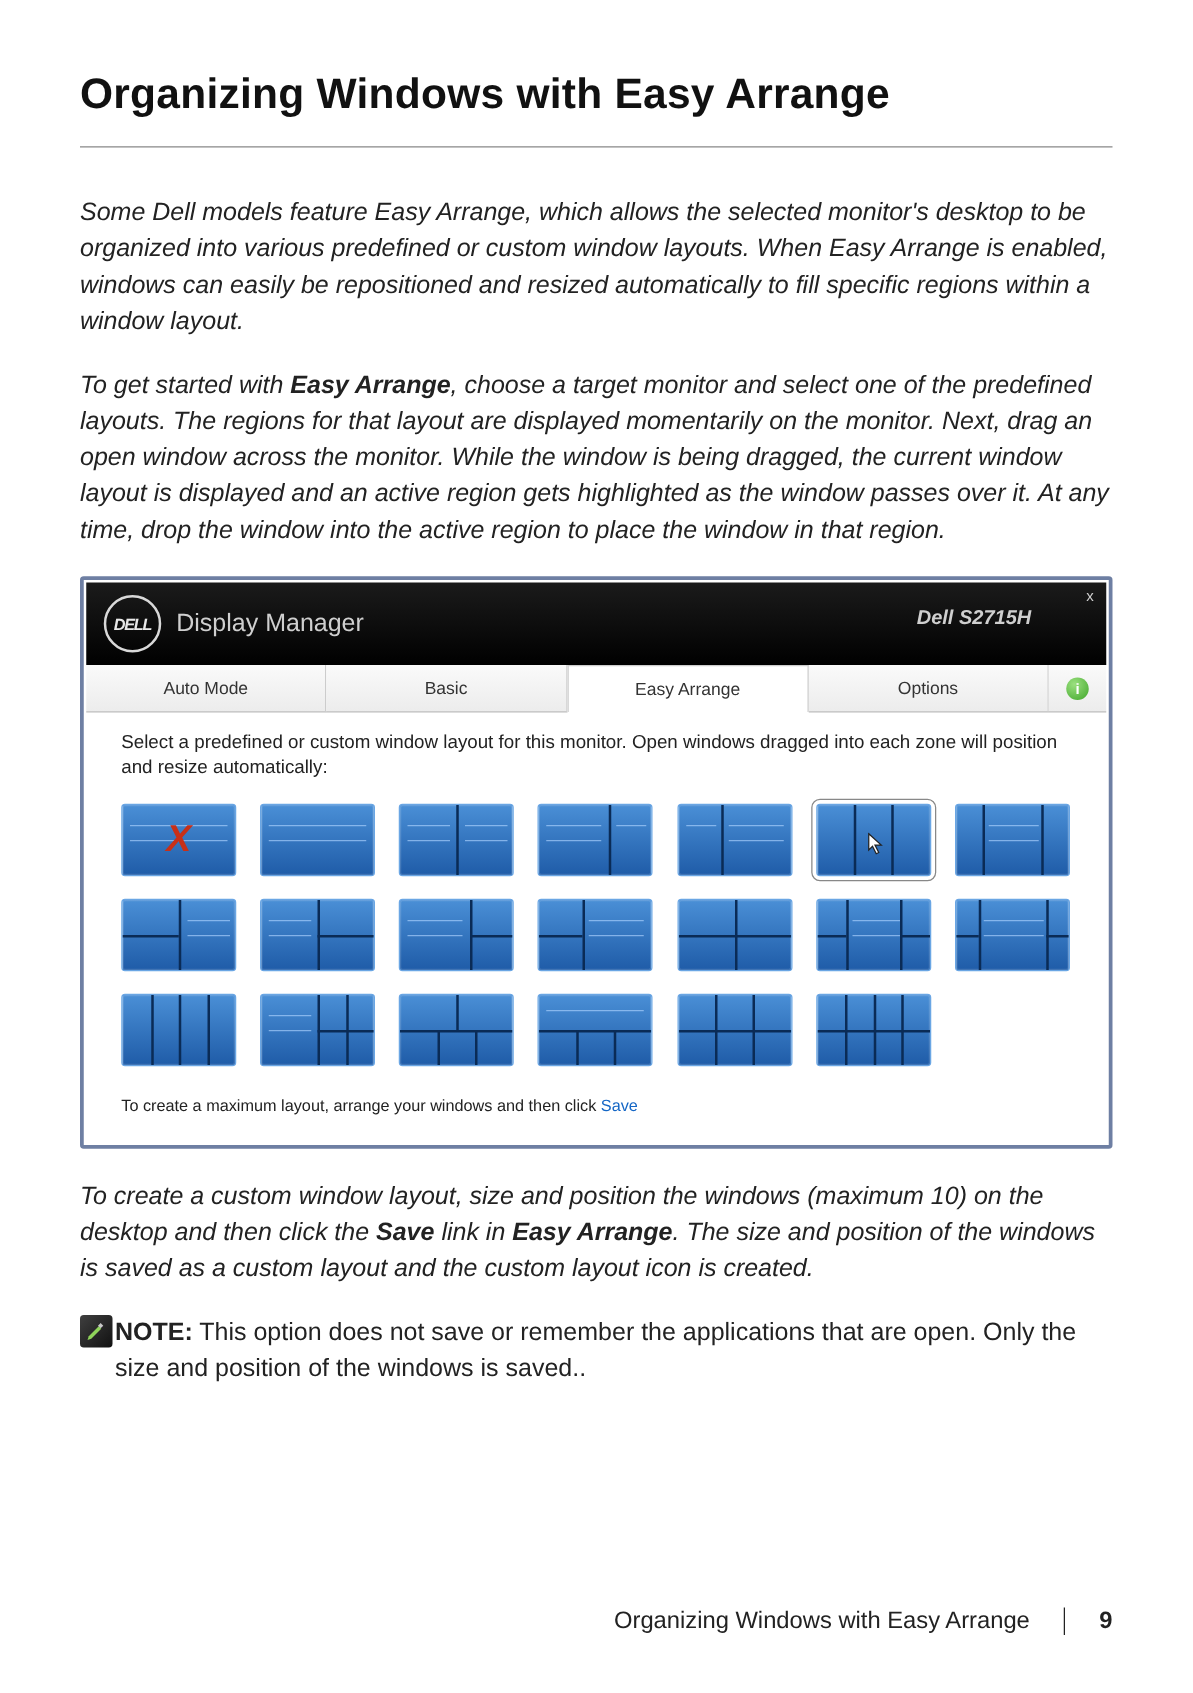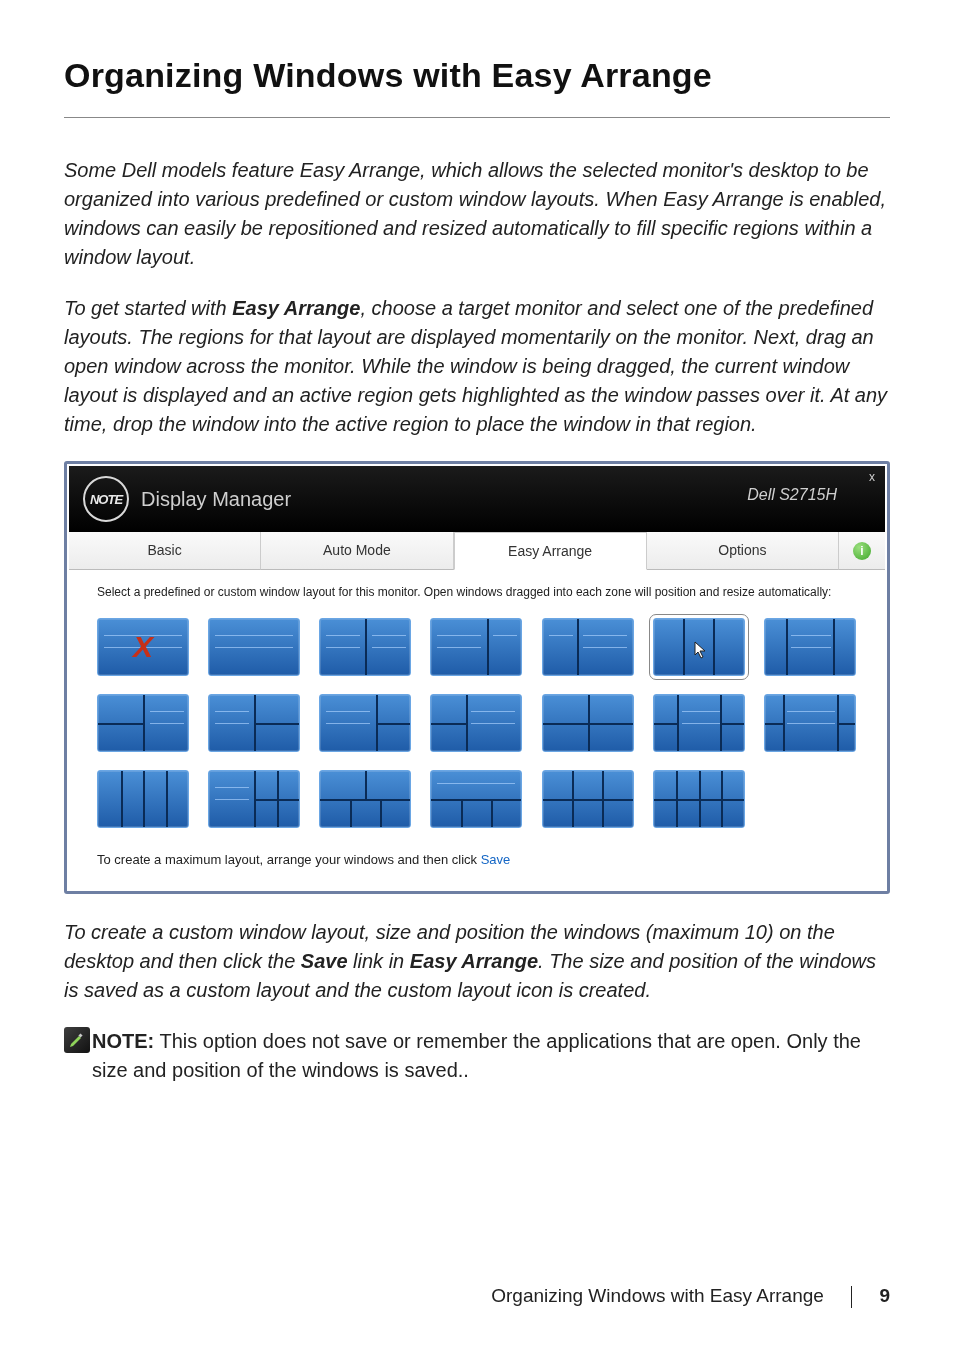--- a/index.html
+++ b/index.html
@@ -8,32 +8,32 @@
   h1 { font-size: 34px; font-weight: 700; color: #111; letter-spacing: 0.2px; }
   hr.rule { border: none; border-top: 1px solid #888; margin: 22px 0 38px 0; }
   p.body { font-size: 20px; line-height: 1.45; font-weight: 300; color: #222; margin-bottom: 22px; font-style: italic; }
   p.body b { font-weight: 700; }
 
   
   .win-outer { border: 3px solid #6e7fa3; border-radius: 3px; padding: 2px; margin: 8px 0 24px 0; background: #fff; }
   .win-header { background: linear-gradient(#1b1b1b, #000); color: #eee; padding: 10px 14px 10px 14px; position: relative; display: flex; align-items: center; }
   .logo-ring { width: 46px; height: 46px; border: 2px solid #d9d9d9; border-radius: 50%; display: flex; align-items: center; justify-content: center; color: #e8e8e8; font-style: italic; font-weight: 700; font-size: 13px; letter-spacing: -1px; }
   .app-title { margin-left: 12px; font-size: 20px; color: #cfcfcf; font-weight: 300; }
-  .monitor-model { position: absolute; right: 48px; top: 20px; color: #cfcfcf; font-size: 16px; font-style: italic; }
+  .monitor-model { position: absolute; right: 60px; top: 20px; color: #cfcfcf; font-size: 16px; font-style: italic; font-weight: bold; }
   .close-x { position: absolute; right: 10px; top: 4px; color: #cfcfcf; font-size: 12px; }
 
   .tabs { display: flex; background: #fff; }
   .tab { flex: 1; text-align: center; font-size: 14px; padding: 10px 0; color: #333; border-bottom: 1px solid #bbb; border-right: 1px solid #ccc; background: linear-gradient(#fafafa, #ececec); }
   .tab:last-of-type { border-right: none; }
   .tab.active { background: #fff; border-bottom: 1px solid #fff; border-top: 1px solid #ccc; border-left: 1px solid #ccc; border-right: 1px solid #ccc; position: relative; top: 0; }
   .info-cell { width: 46px; flex: 0 0 46px; display: flex; align-items: center; justify-content: center; border-bottom: 1px solid #bbb; background: linear-gradient(#fafafa, #ececec); }
   .info-icon { width: 18px; height: 18px; border-radius: 50%; background: radial-gradient(circle at 35% 30%, #9be07f, #3fa62a); color: #fff; font-weight: 700; font-size: 12px; display: flex; align-items: center; justify-content: center; }
 
   .panel { padding: 14px 28px 22px 28px; }
-  .instr { font-size: 12px; color: #222; line-height: 1.35; margin-bottom: 18px; }
+  .instr { font-size: 15px; color: #222; line-height: 1.35; margin-bottom: 18px; }
 
   .grid { display: grid; grid-template-columns: repeat(7, 1fr); gap: 18px 18px; margin-bottom: 24px; }
   .thumb { width: 92px; height: 58px; background: linear-gradient(#4a8fd6, #1f5ca8); border: 1px solid #6aa6e4; border-radius: 3px; position: relative; overflow: hidden; box-shadow: inset 0 0 0 1px rgba(255,255,255,0.15); }
   .thumb.selected { outline: 1px solid #888; outline-offset: 3px; }
   .thumb .ln { position: absolute; background: #0a2b56; }
   .thumb .lnlight { position: absolute; background: rgba(173, 210, 255, 0.65); height:1px; }
   .thumb .x-mark { position:absolute; inset:0; display:flex; align-items:center; justify-content:center; color:#c73018; font-size:30px; font-weight:700; font-style:italic; }
   .thumb .cursor { position:absolute; width:14px; height:18px; left:40px; top:22px; }
   .thumb .cursor svg { display:block; }
 
@@ -66,30 +66,30 @@
 
   <p class="body">Some Dell models feature Easy Arrange, which allows the selected monitor's desktop to be organized into various predefined or custom window layouts. When Easy Arrange is enabled, windows can easily be repositioned and resized automatically to fill specific regions within a window layout.</p>
 
   <p class="body">
     <span>To get started with </span><b>Easy Arrange</b><span>, choose a target monitor and select one of the predefined layouts. The regions for that layout are displayed momentarily on the monitor. Next, drag an open window across the monitor. While the window is being dragged, the current window layout is displayed and an active region gets highlighted as the window passes over it. At any time, drop the window into the active region to place the window in that region.</span>
   </p>
 
   <div class="win-outer">
     <div class="win-header">
       <div class="logo-ring">
-          <span>NOTE</span>
+          <span>DELL</span>
         </div>
       <div class="app-title">Display Manager</div>
       <div class="monitor-model">Dell S2715H</div>
       <div class="close-x">x</div>
     </div>
 
     <div class="tabs">
+      <div class="tab">Auto Mode</div>
       <div class="tab">Basic</div>
-      <div class="tab">Auto Mode</div>
       <div class="tab active">Easy Arrange</div>
       <div class="tab">Options</div>
       <div class="info-cell">
         <div class="info-icon">i</div>
       </div>
     </div>
 
     <div class="panel">
       <div class="instr">Select a predefined or custom window layout for this monitor. Open windows dragged into each zone will position and resize automatically:</div>
 

